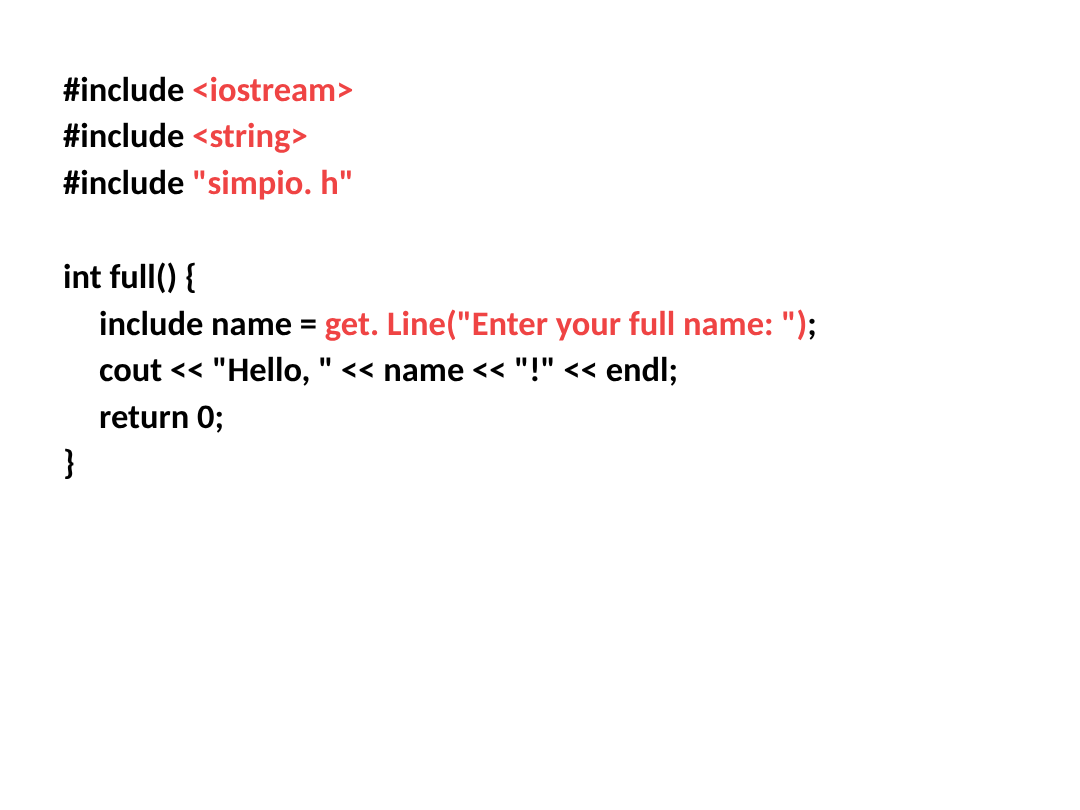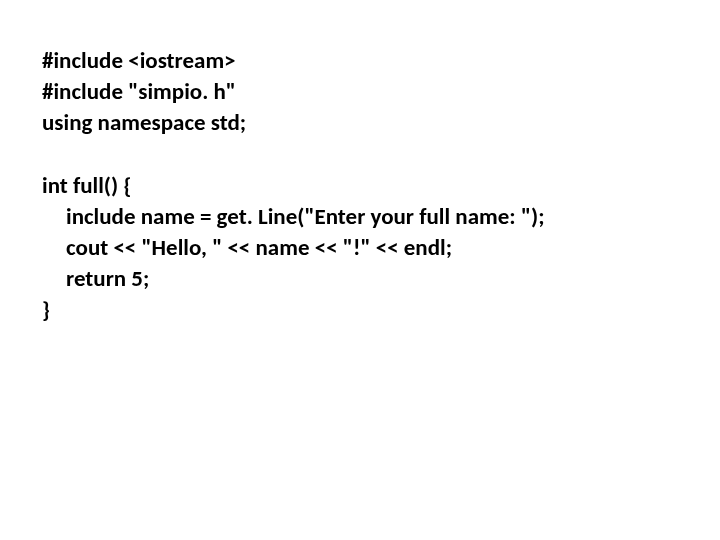--- a/index.html
+++ b/index.html
@@ -14,35 +14,35 @@
     color: #000000;
   }
   .slide {
     padding: 45px 40px 40px 42px;
     line-height: 1.35;
   }
   .line {
     white-space: pre;
   }
   .red {
-    color: #000000;
+    color: #ef4444;
   }
   .spacer {
     height: 32px;
   }
   .indent1 {
     padding-left: 24px;
   }
 </style>
 </head>
 <body>
 
 <div class="slide">
   <div class="line"><span>#include </span><span class="red">&lt;iostream&gt;</span></div>
+  <div class="line"><span>#include </span><span class="red">&lt;string&gt;</span></div>
   <div class="line"><span>#include </span><span class="red">"simpio. h"</span></div>
-  <div class="line">using namespace std;</div>
   <div class="spacer"></div>
   <div class="line">int full() {</div>
   <div class="line indent1"><span>include name = </span><span class="red">get. Line("Enter your full name: ")</span><span>;</span></div>
   <div class="line indent1">cout &lt;&lt; "Hello, " &lt;&lt; name &lt;&lt; "!" &lt;&lt; endl;</div>
-  <div class="line indent1">return 5;</div>
+  <div class="line indent1">return 0;</div>
   <div class="line">}</div>
 </div>
 
 </body></html>

